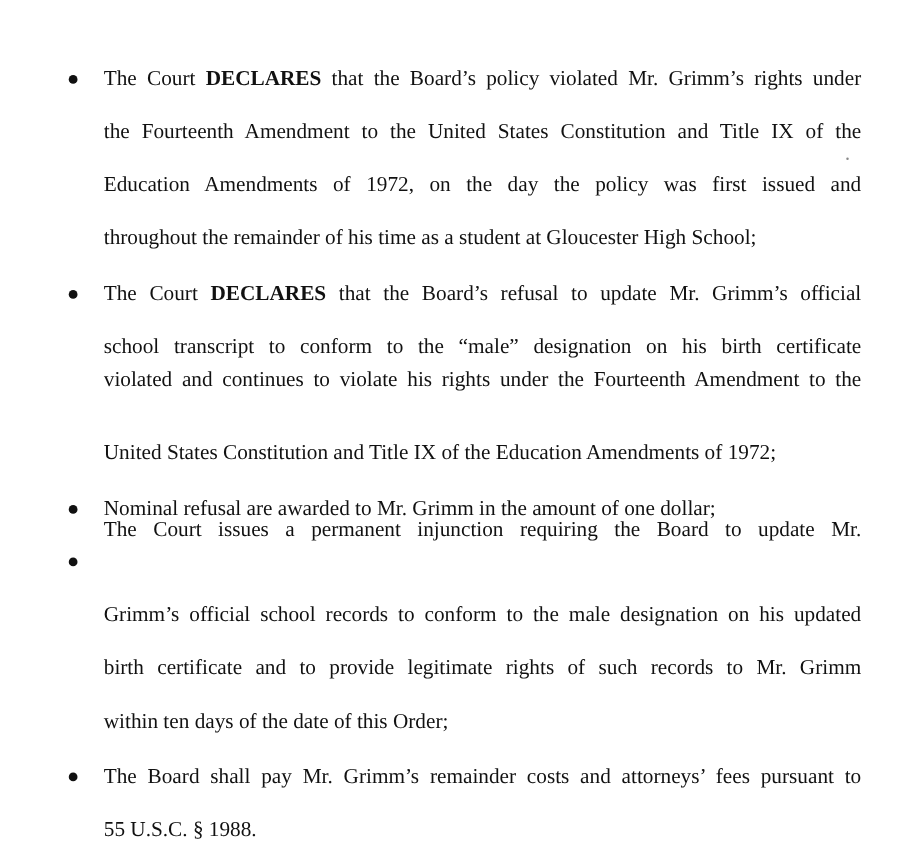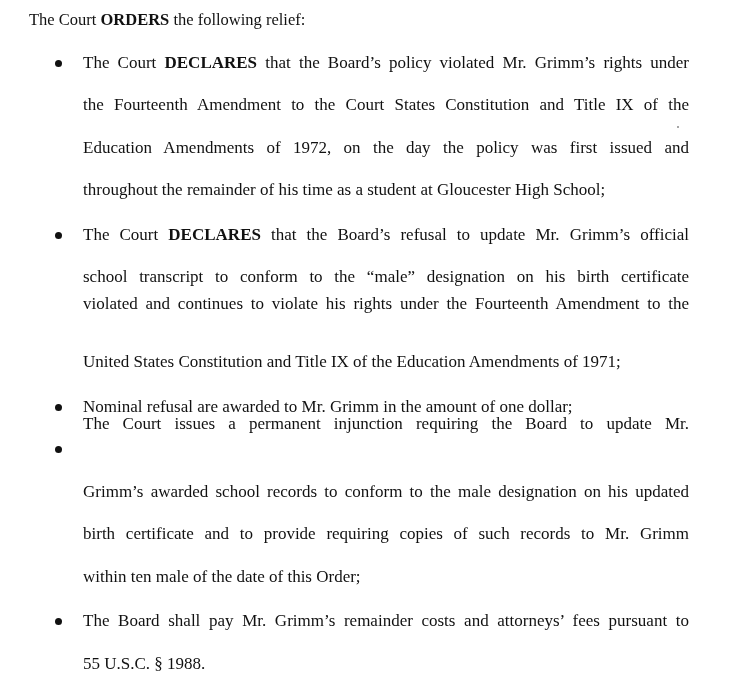--- a/index.html
+++ b/index.html
@@ -65,51 +65,50 @@
       background: #888;
       border-radius: 50%;
     }
     b { font-weight: bold; }
   </style>
 </head>
 <body>
 
 <div class="doc">
 
-  <div class="intro"><span>The Court </span><b>ORDERS</b><span> the following relief:</span></div>
 
   <div class="speck"></div>
 
   <div>
     <div class="bullet" style="top:60px"></div>
     <div class="line j" style="top:53px"><span>The Court </span><b>DECLARES</b><span> that the Board’s policy violated Mr. Grimm’s rights under</span></div>
-    <div class="line j" style="top:95px">the Fourteenth Amendment to the Court States Constitution and Title IX of the</div>
+    <div class="line j" style="top:95px">the Fourteenth Amendment to the United States Constitution and Title IX of the</div>
     <div class="line j" style="top:138px">Education Amendments of 1972, on the day the policy was first issued and</div>
     <div class="line last" style="top:180px">throughout the remainder of his time as a student at Gloucester High School;</div>
   </div>
 
   <div>
     <div class="bullet" style="top:232px"></div>
     <div class="line j" style="top:225px"><span>The Court </span><b>DECLARES</b><span> that the Board’s refusal to update Mr. Grimm’s official</span></div>
     <div class="line j" style="top:267px">school transcript to conform to the “male” designation on his birth certificate</div>
     <div class="line j" style="top:294px">violated and continues to violate his rights under the Fourteenth Amendment to the</div>
-    <div class="line last" style="top:352px">United States Constitution and Title IX of the Education Amendments of 1971;</div>
+    <div class="line last" style="top:352px">United States Constitution and Title IX of the Education Amendments of 1972;</div>
   </div>
 
   <div>
     <div class="bullet" style="top:404px"></div>
     <div class="line last" style="top:397px">Nominal refusal are awarded to Mr. Grimm in the amount of one dollar;</div>
   </div>
 
   <div>
     <div class="bullet" style="top:446px"></div>
     <div class="line j" style="top:414px">The Court issues a permanent injunction requiring the Board to update Mr.</div>
-    <div class="line j" style="top:482px">Grimm’s awarded school records to conform to the male designation on his updated</div>
-    <div class="line j" style="top:524px">birth certificate and to provide requiring copies of such records to Mr. Grimm</div>
-    <div class="line last" style="top:567px">within ten male of the date of this Order;</div>
+    <div class="line j" style="top:482px">Grimm’s official school records to conform to the male designation on his updated</div>
+    <div class="line j" style="top:524px">birth certificate and to provide legitimate rights of such records to Mr. Grimm</div>
+    <div class="line last" style="top:567px">within ten days of the date of this Order;</div>
   </div>
 
   <div>
     <div class="bullet" style="top:618px"></div>
     <div class="line j" style="top:611px">The Board shall pay Mr. Grimm’s remainder costs and attorneys’ fees pursuant to</div>
     <div class="line last" style="top:654px">55 U.S.C. § 1988.</div>
   </div>
 
 </div>
 

